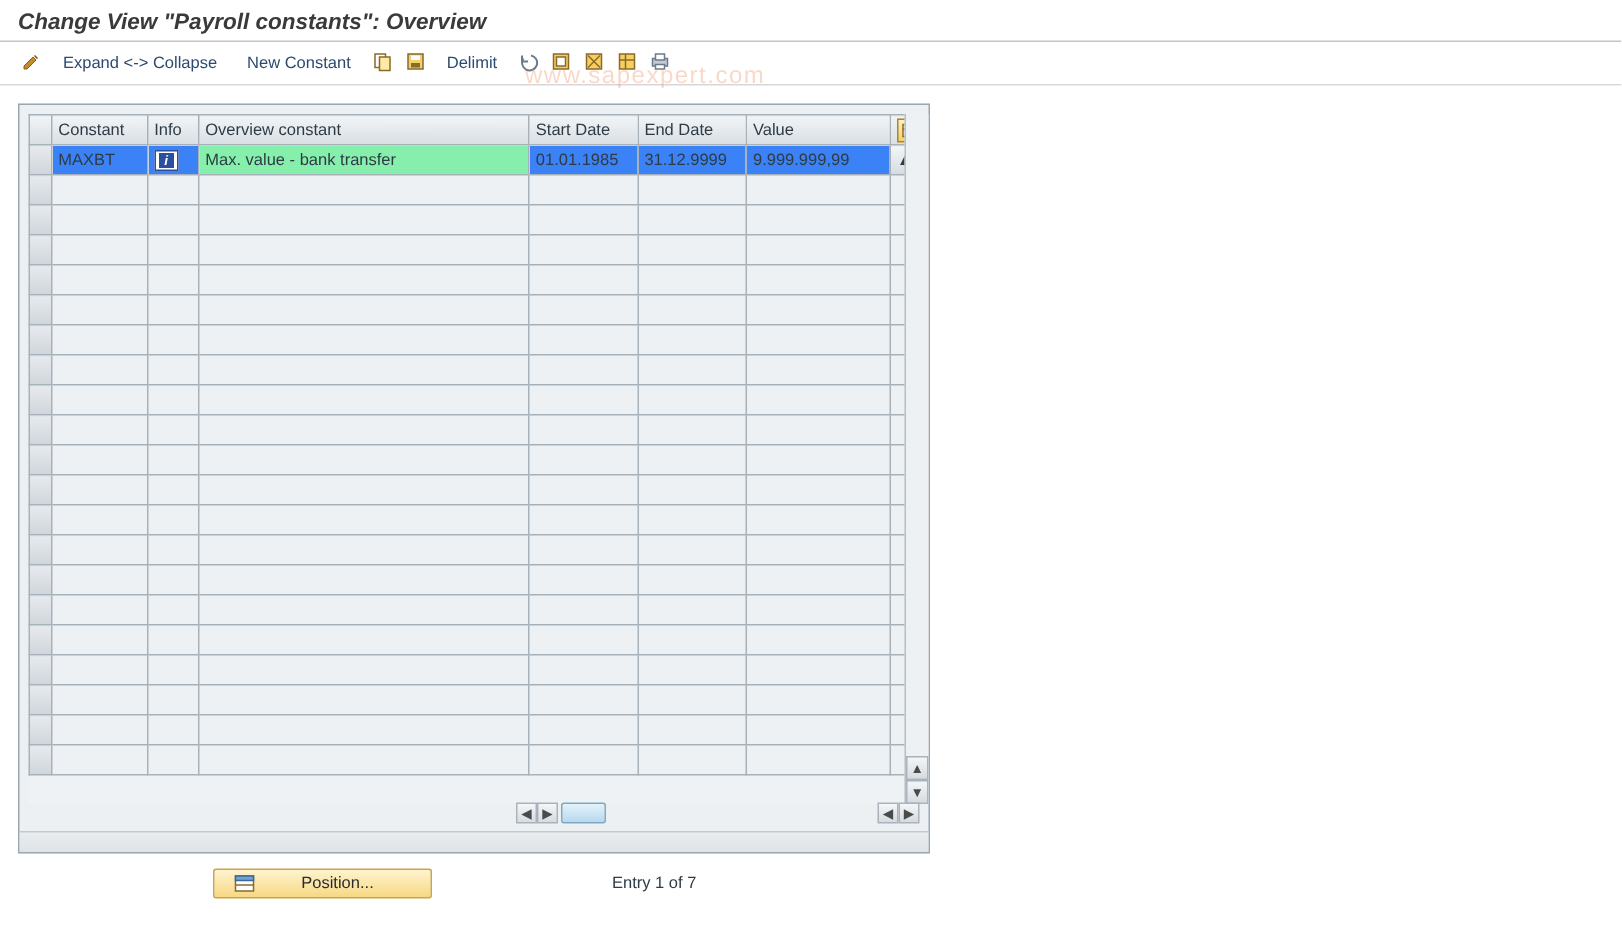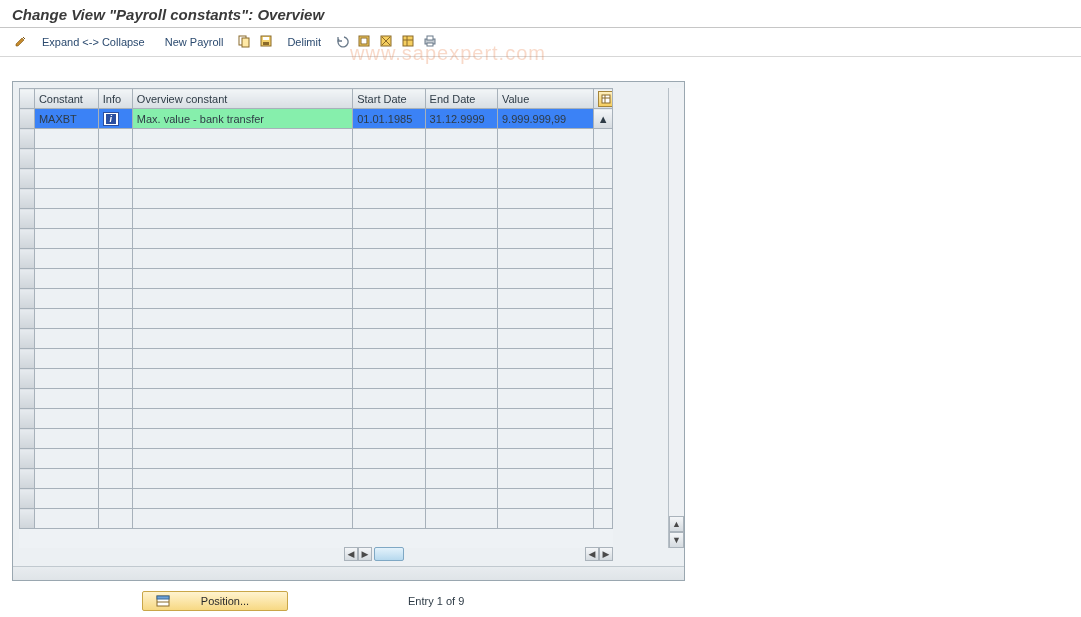--- a/index.html
+++ b/index.html
@@ -41,22 +41,22 @@
     border-radius: 2px;
     cursor: default;
   }
   .tb-text {
     padding: 2px 8px;
     color: #2b4a6f;
     cursor: default;
   }
   .workarea {
     position: relative;
-    margin: 24px 0 0 12px;
-    width: 673px;
+    margin: 12px 0 0 12px;
+    width: 608px;
     height: 500px;
     border: 1px solid #9aa7b0;
     background: #ecf0f3;
     overflow: hidden;
   }
   .table-wrap {
     position: absolute;
     top: 6px; left: 6px;
     width: 594px;
     height: 460px;
@@ -224,21 +224,21 @@
   .entry-text {
     margin-left: 120px;
     color: #2e3b46;
   }
 
   .watermark {
     position: absolute;
     top: 42px;
     left: 350px;
     color: rgba(230,120,60,0.28);
-    font-size: 20px;
+    font-size: 16px;
     letter-spacing: 1px;
     pointer-events: none;
     font-family: Arial;
   }
 
   svg { display:block; }
 </style>
 </head>
 <body>
 
@@ -246,21 +246,21 @@
 <div class="title-underline"></div>
 
 <div class="toolbar">
   <span class="tb-icon">
     <svg width="14" height="14" viewBox="0 0 14 14">
       <path d="M2 10 L8 4 L10 6 L4 12 L2 12 Z" fill="#c58a2c" stroke="#7a5312" stroke-width="0.6"></path>
       <path d="M9 3 L11 5" stroke="#7a5312" stroke-width="1"></path>
     </svg>
   </span>
   <span class="tb-text">Expand &lt;-&gt; Collapse</span>
-  <span class="tb-text">New Payroll</span>
+  <span class="tb-text">New Constant</span>
 
   <span class="tb-icon">
     <svg width="14" height="14" viewBox="0 0 14 14">
       <rect x="2" y="2" width="7" height="9" fill="#fff" stroke="#8a6a2a"></rect>
       <rect x="5" y="4" width="7" height="9" fill="#ffe9a6" stroke="#8a6a2a"></rect>
     </svg>
   </span>
   <span class="tb-icon">
     <svg width="14" height="14" viewBox="0 0 14 14">
       <rect x="2" y="2" width="10" height="10" fill="#f3d06a" stroke="#8a6a2a"></rect>
@@ -583,14 +583,14 @@
   <span class="position-btn">
     <span class="picon">
       <svg width="14" height="12" viewBox="0 0 14 12">
         <rect x="1" y="1" width="12" height="10" fill="#fff" stroke="#8a6a2a"></rect>
         <rect x="1" y="1" width="12" height="3" fill="#6fa2d8" stroke="#3a6a9a"></rect>
         <line x1="1" y1="7" x2="13" y2="7" stroke="#8a6a2a"></line>
       </svg>
     </span>
     <span class="plabel">Position...</span>
   </span>
-  <span class="entry-text">Entry 1 of 9</span>
+  <span class="entry-text">Entry 1 of 7</span>
 </div>
 
 </body></html>

